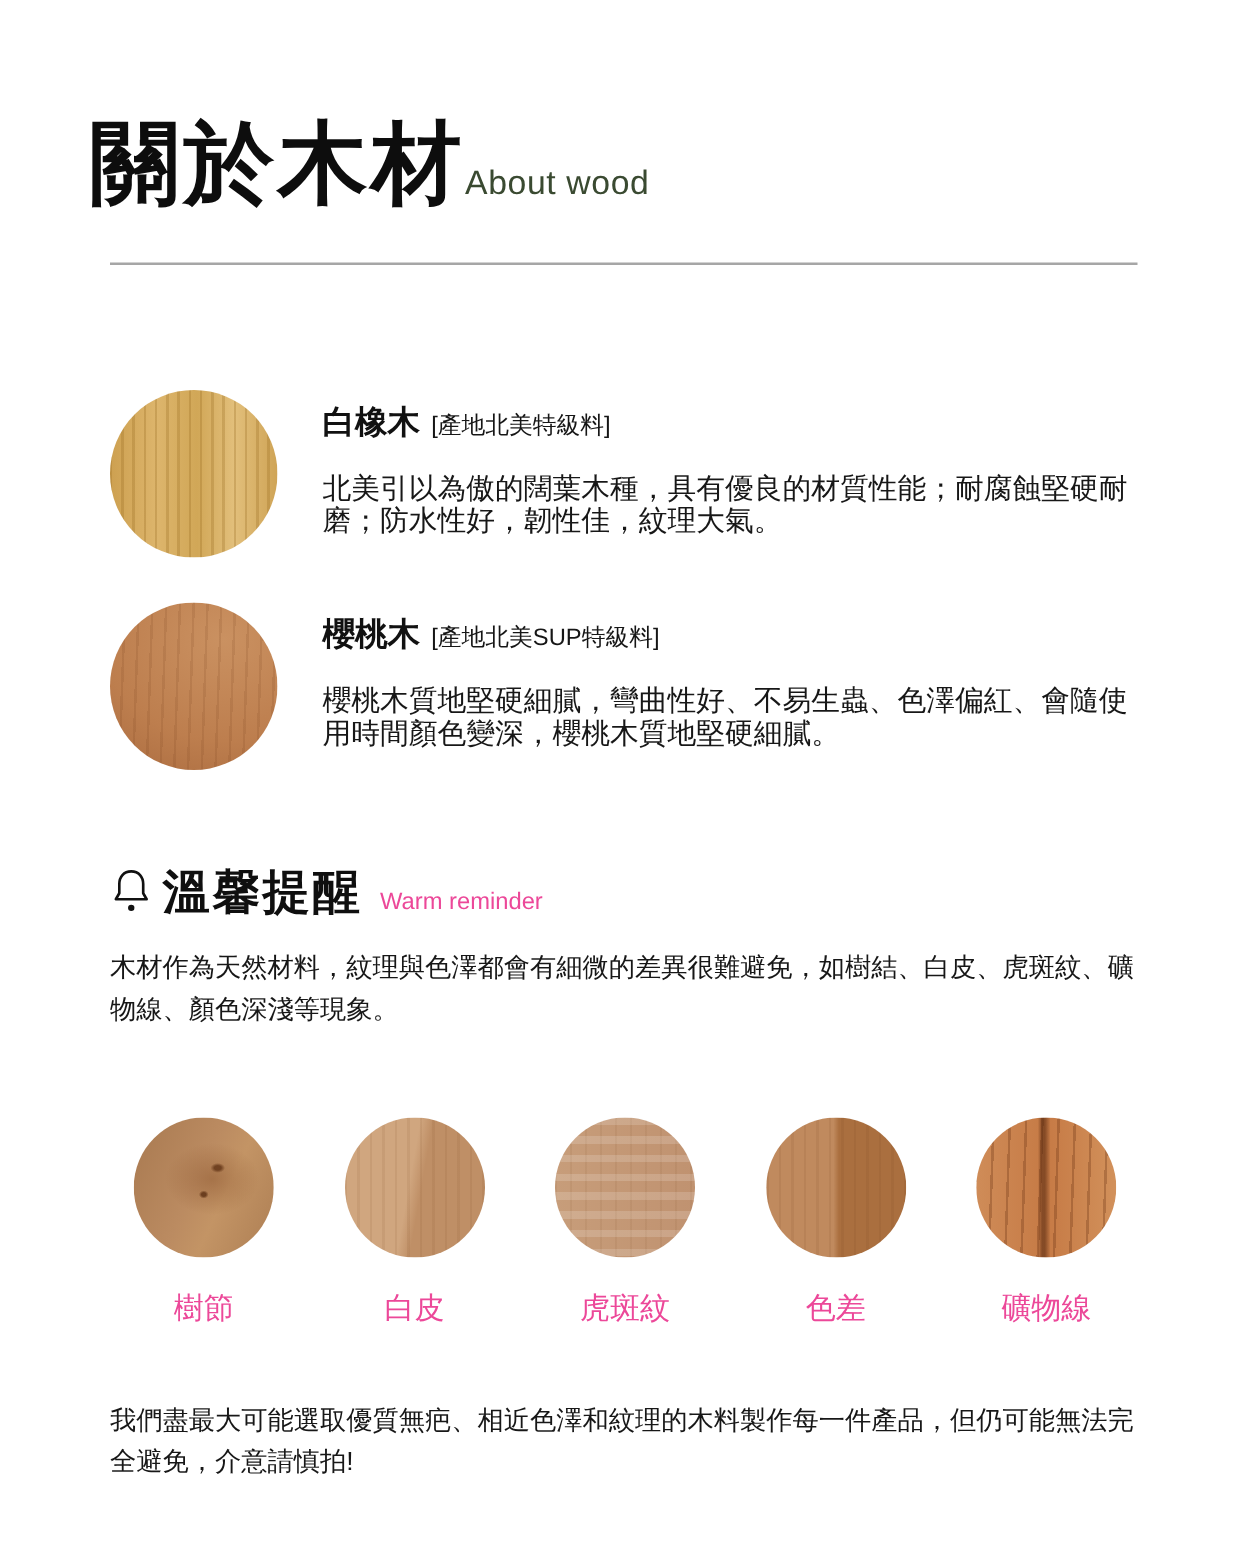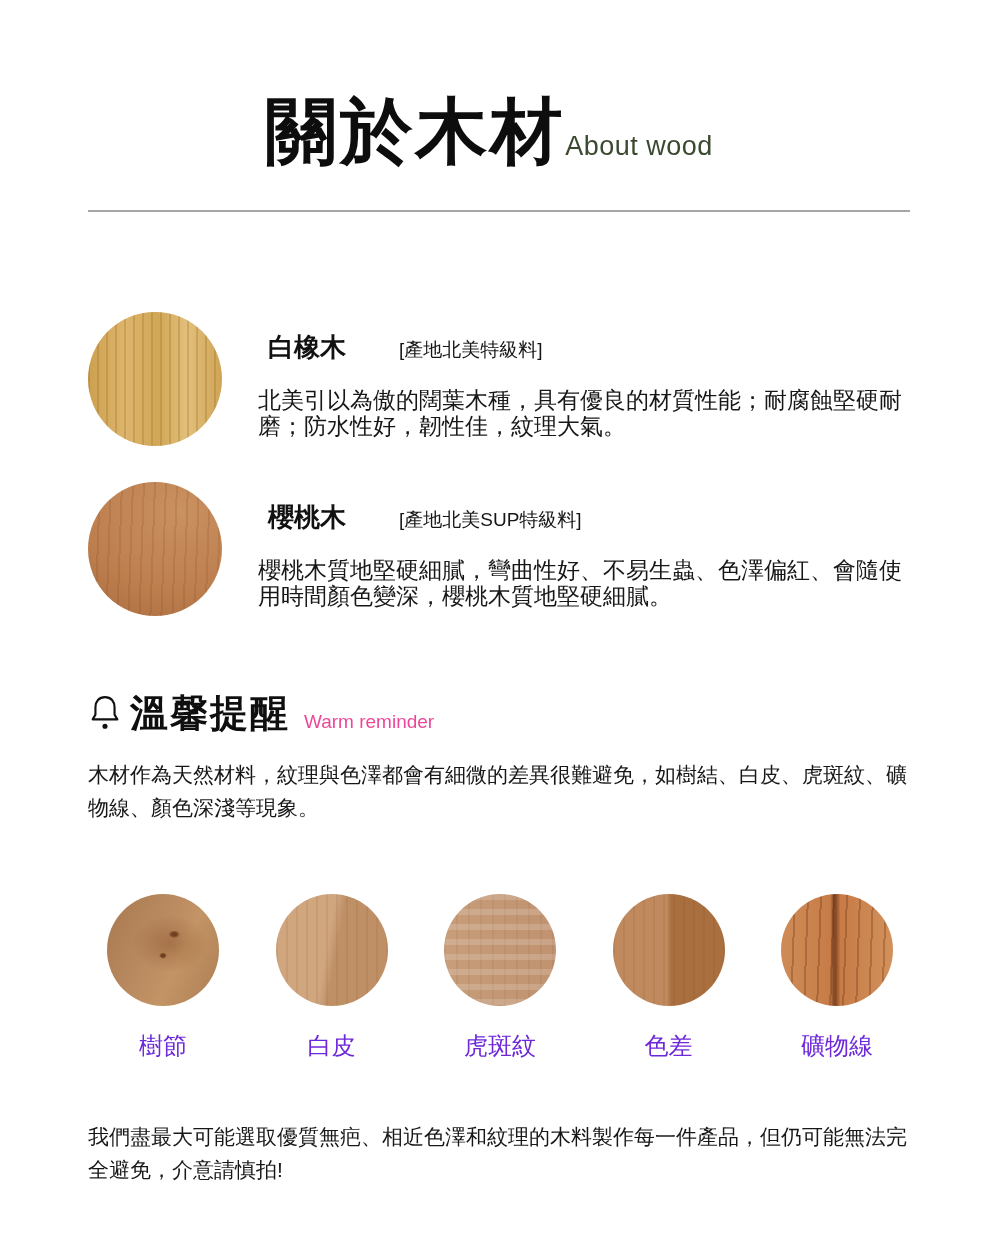--- a/index.html
+++ b/index.html
@@ -1,41 +1,41 @@
 <!DOCTYPE html>
 <html><head>
 <meta charset="utf-8">
 <style>
   html,body{margin:0;padding:0;background:#fff;}
   .page{
     position:relative;width:1000px;height:1243px;background:#fff;overflow:hidden;
     font-family:"Liberation Sans","DejaVu Sans",sans-serif;color:#1a1a1a;
   }
   
-  .hdr{display:flex;justify-content:center;align-items:flex-end;margin:0 94px 0 72px;padding-top:94px;}
+  .hdr{display:flex;justify-content:flex-start;align-items:flex-end;margin:0 94px 0 72px;padding-top:94px;}
   .page-title{font-size:72px;font-weight:900;line-height:1.05;letter-spacing:3px;color:#0d0d0d;margin:0;}
   .page-subtitle{font-size:27px;color:#3a4a31;padding-bottom:8px;letter-spacing:.5px;}
   .divider{border:none;border-top:2px solid #a6a6a6;margin:40px 90px 0 88px;height:0;}
   
   .wood-article{display:flex;margin:0 88px;}
   .wood-article.first{margin-top:100px;}
   .wood-article.second{margin-top:36px;}
   .swatch-lg{width:134px;height:134px;border-radius:50%;flex:0 0 auto;}
   .swatch-oak{
     background:
       repeating-linear-gradient(90deg, rgba(150,105,30,.28) 0 2px, rgba(0,0,0,0) 2px 9px),
       linear-gradient(90deg,#cda050 0%,#ddb56c 28%,#d1a757 52%,#e2bf7b 74%,#cfa456 100%);
   }
   .swatch-cherry{
     background:
       repeating-linear-gradient(92deg, rgba(110,55,20,.14) 0 2px, rgba(0,0,0,0) 2px 11px),
       radial-gradient(130% 110% at 68% 22%, #ca9161 0%, #bd7e4e 55%, #a5663b 100%);
   }
   .wood-body{margin-left:36px;padding-top:8px;}
-  .wood-title{font-size:26px;font-weight:700;color:#111;margin:10px;display:flex;align-items:baseline;gap:44px;}
+  .wood-title{font-size:26px;font-weight:700;color:#111;margin:0;display:flex;align-items:baseline;}
   .wood-grade{font-size:19px;font-weight:400;margin-left:9px;color:#161616;text-align:center;}
   .wood-desc{margin:22px 0 0;font-size:23px;line-height:26px;max-width:644px;color:#171717;}
   
   .reminder{display:flex;align-items:center;margin:72px 88px 0;}
   .bell{width:34px;height:40px;flex:0 0 auto;}
   .reminder-title{font-size:38px;font-weight:700;letter-spacing:2px;margin:0 0 0 8px;color:#0f0f0f;}
   .reminder-en{font-size:19px;color:#ec4899;align-self:flex-end;margin-left:14px;padding-bottom:6px;}
   .intro{margin:19px 88px 0;font-size:21px;line-height:33px;color:#171717;}
   
   .defects{display:flex;justify-content:space-between;margin:70px 88px 0;}
@@ -63,21 +63,21 @@
     background:
       linear-gradient(90deg, rgba(0,0,0,0) 44%, rgba(80,35,12,.55) 47% 49%, rgba(0,0,0,0) 53%),
       repeating-linear-gradient(92deg, rgba(100,45,15,.30) 0 2px, rgba(0,0,0,0) 2px 13px),
       linear-gradient(90deg,#cf8c58 0%,#c67a45 50%,#d2915b 100%);
   }
   .defect-tone{
     background:
       repeating-linear-gradient(90deg, rgba(110,60,25,.10) 0 2px, rgba(0,0,0,0) 2px 10px),
       linear-gradient(90deg,#c08a5e 0 48%,#aa6f3f 52% 100%);
   }
-  .defect-label{margin-top:24px;font-size:24px;color:#6d28d9;}
+  .defect-label{margin-top:24px;font-size:24px;color:#ec4899;}
   
   .closing{margin:58px 88px 0;font-size:21px;line-height:33px;color:#171717;}
 </style>
 </head>
 <body>
 
 <div class="page">
 
   <div class="hdr">
     <h1 class="page-title">關於木材</h1>

